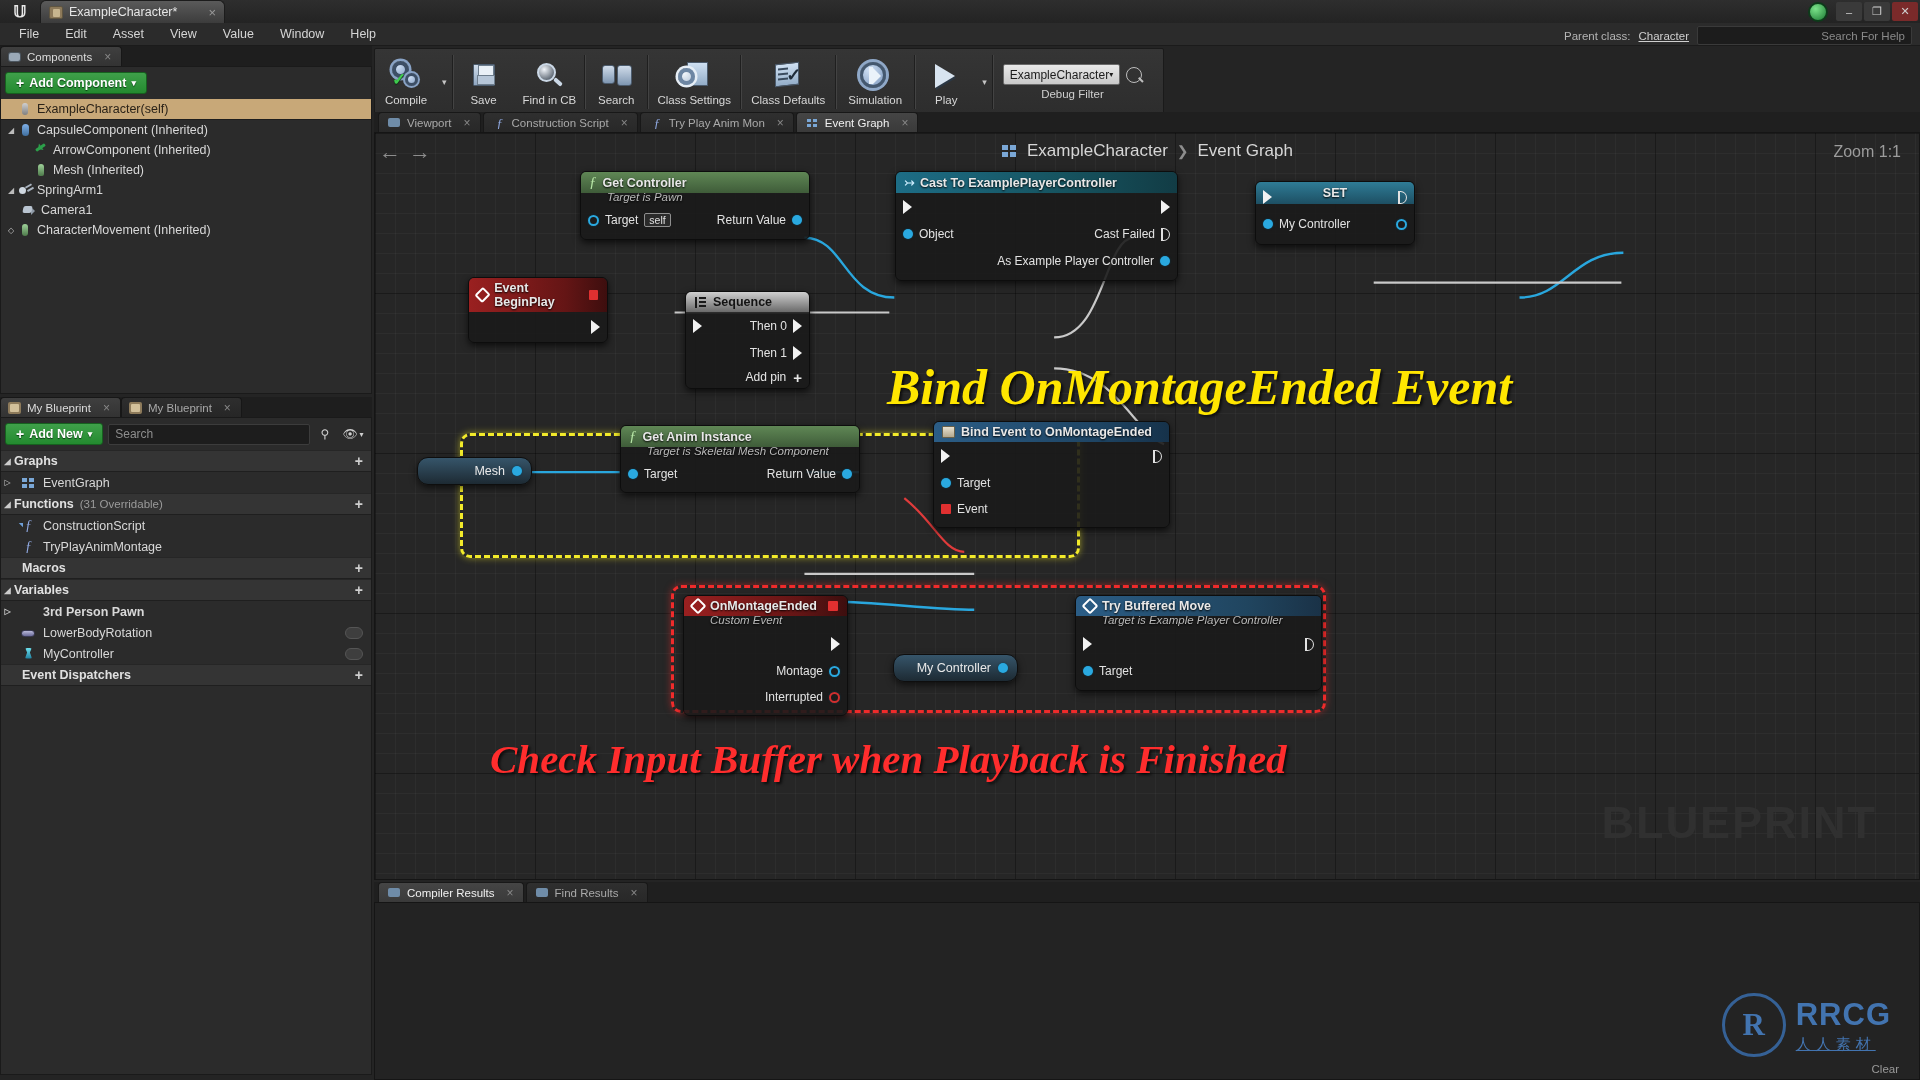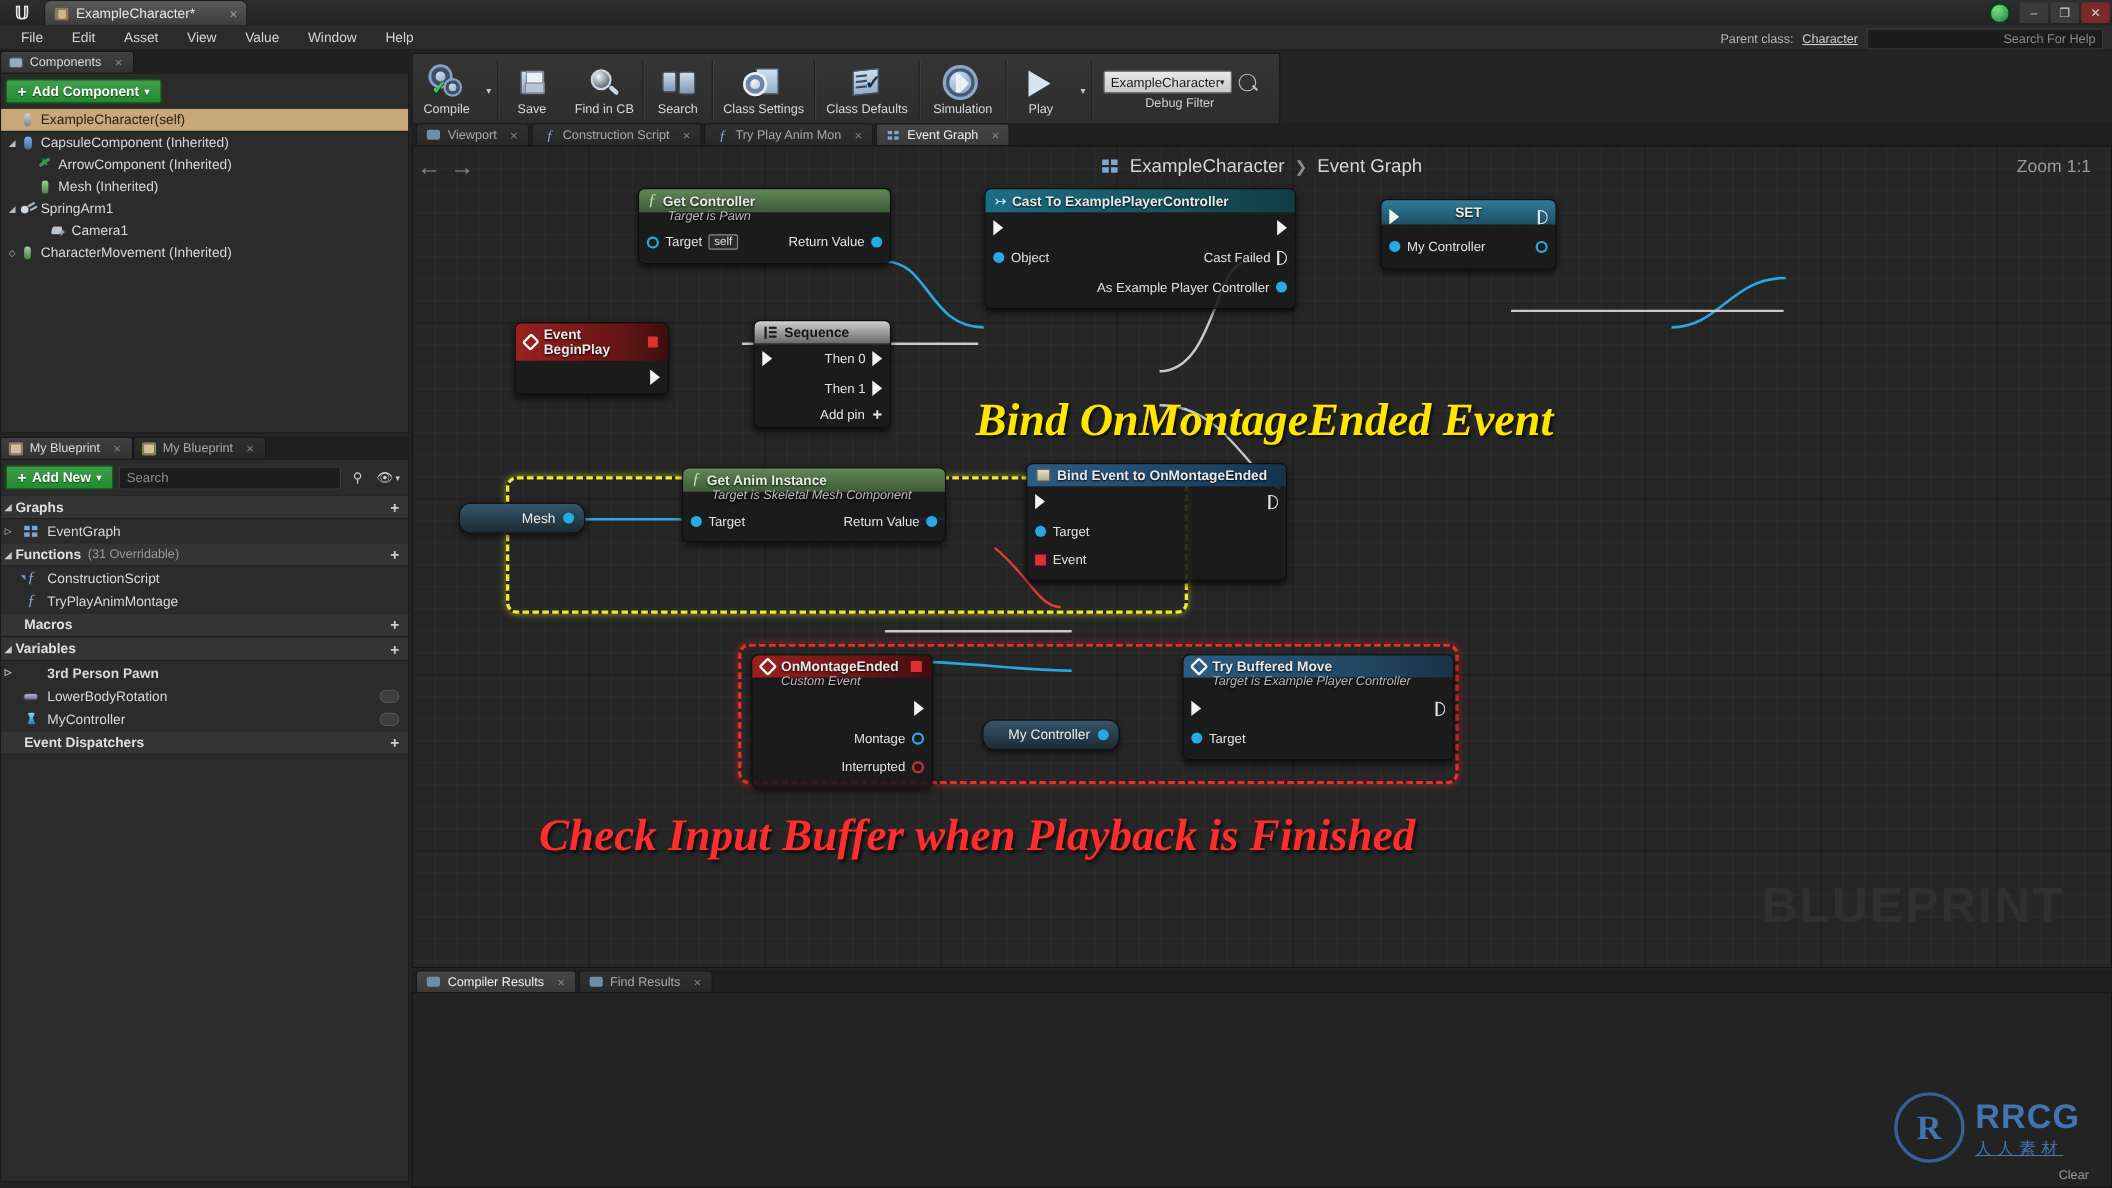--- a/index.html
+++ b/index.html
@@ -282,21 +282,21 @@
   .icon-seq:after{content:"";position:absolute;left:5px;top:1px;width:7px;height:2px;background:#1a1a1a;
      box-shadow:0 4px 0 #1a1a1a,0 8px 0 #1a1a1a;}
   .icon-seq:before{content:"";position:absolute;left:1px;top:1px;width:2px;height:11px;background:#1a1a1a;}
   .icon-bind{width:13px;height:12px;background:linear-gradient(#e8e1cf,#b3a88e);border:1px solid #6a6149;border-radius:1px;}
 
   .selbox{position:absolute;border-radius:10px;pointer-events:none;}
   .sel-yellow{border:3px dashed #f2ea2a;box-shadow:0 0 7px rgba(242,234,42,.55);}
   .sel-red{border:3px dashed #ef2b2b;box-shadow:0 0 7px rgba(239,43,43,.5);}
 
   .anno{position:absolute;font-family:"Liberation Serif",serif;font-style:italic;font-weight:bold;}
-  .anno-y{color:#ffe600;font-size:42px;text-shadow:2px 2px 3px rgba(0,0,0,.7);}
+  .anno-y{color:#ffe600;font-size:50px;text-shadow:2px 2px 3px rgba(0,0,0,.7);}
   .anno-r{color:#ff2d2d;font-size:41px;text-shadow:2px 2px 3px rgba(0,0,0,.7);}
 
   svg.wires{position:absolute;inset:0;width:100%;height:100%;pointer-events:none;}
 
   
   .bottomtabs{position:absolute;left:374px;top:882px;width:1546px;height:20px;background:#1f1f1f;
      display:flex;align-items:flex-end;padding-left:4px;}
   .bottompanel{position:absolute;left:374px;top:902px;width:1546px;height:178px;background:#232323;
      border:1px solid #151515;}
   .rrcg{position:absolute;right:28px;bottom:22px;display:flex;align-items:center;gap:10px;opacity:.82;}
@@ -382,21 +382,21 @@
           <div class="tree-row" style="padding-left: 20px;">
             <span class="tw"></span>
             <span class="ti ic-mesh"></span>
             <span>Mesh (Inherited)</span>
           </div>
           <div class="tree-row" style="padding-left: 4px;">
             <span class="tw">◢</span>
             <span class="ti ic-spring"></span>
             <span>SpringArm1</span>
           </div>
-          <div class="tree-row" style="padding-left: 32px;">
+          <div class="tree-row" style="padding-left: 8px;">
             <span class="tw"></span>
             <span class="ti ic-cam"></span>
             <span>Camera1</span>
           </div>
           <div class="tree-row" style="padding-left: 4px;">
             <span class="tw">◇</span>
             <span class="ti ic-charmv"></span>
             <span>CharacterMovement (Inherited)</span>
           </div>
         </div>
@@ -708,21 +708,21 @@
           <span class="pin-d"></span>
           <span class="pinlbl">My Controller</span>
         </span>
         <span class="rt">
             <span class="pin-d cyanhollow"></span>
           </span>
       </div>
       <div style="height:6px;"></div>
     </div>
 
-    <div class="node" style="left:93px;top:160px;width:140px;">
+    <div class="node" style="left:93px;top:144px;width:140px;">
       <div class="nhdr hdr-event">
         <span class="icon-diamond"></span>
         <span class="ntitle">Event BeginPlay</span>
         <span class="pin-d redsq" style="margin-left:auto;"></span>
       </div>
       <div class="nrow" style="height:30px;">
         <span class="rt">
             <span class="pin-x"></span>
           </span>
       </div>

